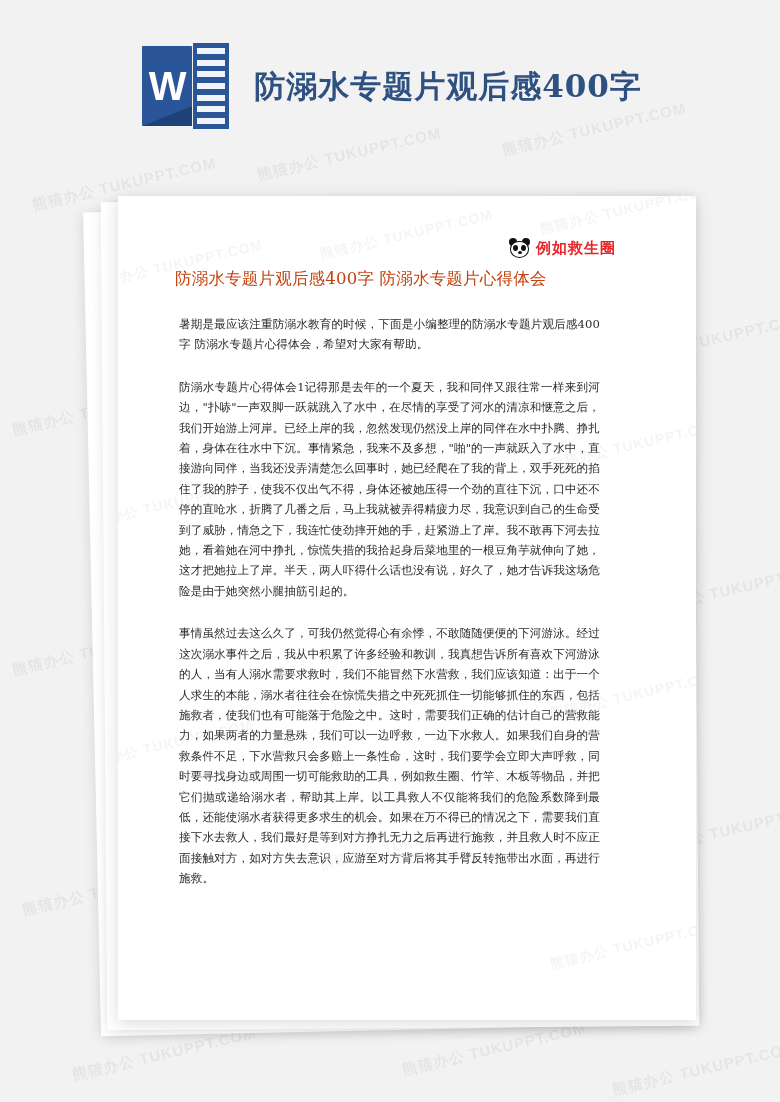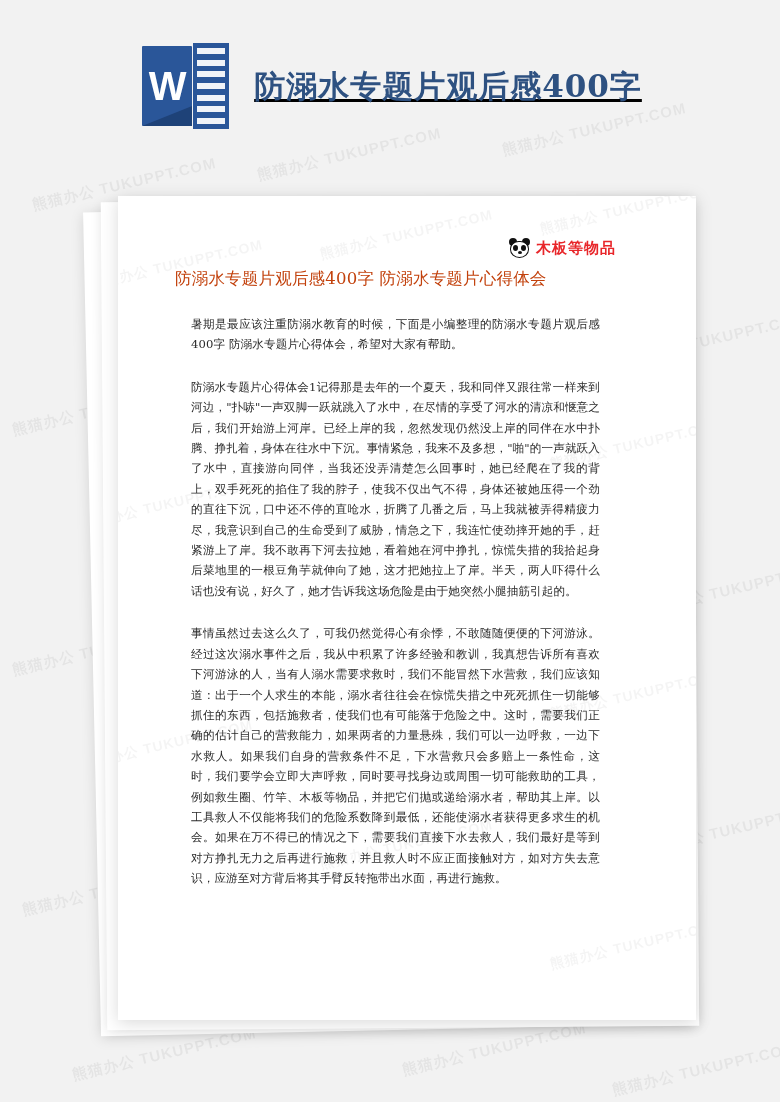--- a/index.html
+++ b/index.html
@@ -97,21 +97,20 @@
   #word-icon .wi-doc i {
     display: block;
     height: 6px;
     background: #ffffff;
     opacity: 0.93;
   }
   #header-titles {
     display: flex;
     flex-direction: column;
     gap: 4px;
-    text-decoration: underline;
   }
   .header-line {
     font-family: "DejaVu Serif", "Liberation Serif", serif;
     font-weight: 700;
     font-size: 31px;
     line-height: 43px;
     color: #2e5181;
     letter-spacing: 1px;
     white-space: nowrap;
   }
@@ -221,21 +220,21 @@
     color: #c2410c;
     font-weight: 400;
     margin: 0 0 22px 0;
     letter-spacing: 0.2px;
   }
   .doc-para {
     font-family: "DejaVu Serif", "Liberation Serif", serif;
     font-size: 11.6px;
     line-height: 20.4px;
     color: #2b2b2b;
-    margin: 0 0 22px 16px;
+    margin: 0 0 22px 4px;
     text-align: justify;
     text-justify: inter-ideograph;
     letter-spacing: 0.1px;
   }
 
   
   #doc-watermarks {
     position: absolute;
     inset: 0;
     z-index: 7;
@@ -303,21 +302,21 @@
 
   <div id="doc-logo">
     <div id="panda-icon">
       <span class="ear l"></span>
       <span class="ear r"></span>
       <span class="face"></span>
       <span class="eye l"></span>
       <span class="eye r"></span>
       <span class="nose"></span>
     </div>
-    <span id="doc-logo-text">木板等物品</span>
+    <span id="doc-logo-text">例如救生圈</span>
   </div>
 
   <div id="doc-content">
     <h1 id="doc-title">防溺水专题片观后感400字 防溺水专题片心得体会</h1>
     <p class="doc-para">暑期是最应该注重防溺水教育的时候，下面是小编整理的防溺水专题片观后感400字 防溺水专题片心得体会，希望对大家有帮助。</p>
     <p class="doc-para">防溺水专题片心得体会1记得那是去年的一个夏天，我和同伴又跟往常一样来到河边，"扑哧"一声双脚一跃就跳入了水中，在尽情的享受了河水的清凉和惬意之后，我们开始游上河岸。已经上岸的我，忽然发现仍然没上岸的同伴在水中扑腾、挣扎着，身体在往水中下沉。事情紧急，我来不及多想，"啪"的一声就跃入了水中，直接游向同伴，当我还没弄清楚怎么回事时，她已经爬在了我的背上，双手死死的掐住了我的脖子，使我不仅出气不得，身体还被她压得一个劲的直往下沉，口中还不停的直呛水，折腾了几番之后，马上我就被弄得精疲力尽，我意识到自己的生命受到了威胁，情急之下，我连忙使劲摔开她的手，赶紧游上了岸。我不敢再下河去拉她，看着她在河中挣扎，惊慌失措的我拾起身后菜地里的一根豆角芋就伸向了她，这才把她拉上了岸。半天，两人吓得什么话也没有说，好久了，她才告诉我这场危险是由于她突然小腿抽筋引起的。</p>
     <p class="doc-para">事情虽然过去这么久了，可我仍然觉得心有余悸，不敢随随便便的下河游泳。经过这次溺水事件之后，我从中积累了许多经验和教训，我真想告诉所有喜欢下河游泳的人，当有人溺水需要求救时，我们不能冒然下水营救，我们应该知道：出于一个人求生的本能，溺水者往往会在惊慌失措之中死死抓住一切能够抓住的东西，包括施救者，使我们也有可能落于危险之中。这时，需要我们正确的估计自己的营救能力，如果两者的力量悬殊，我们可以一边呼救，一边下水救人。如果我们自身的营救条件不足，下水营救只会多赔上一条性命，这时，我们要学会立即大声呼救，同时要寻找身边或周围一切可能救助的工具，例如救生圈、竹竿、木板等物品，并把它们抛或递给溺水者，帮助其上岸。以工具救人不仅能将我们的危险系数降到最低，还能使溺水者获得更多求生的机会。如果在万不得已的情况之下，需要我们直接下水去救人，我们最好是等到对方挣扎无力之后再进行施救，并且救人时不应正面接触对方，如对方失去意识，应游至对方背后将其手臂反转拖带出水面，再进行施救。</p>
   </div>
 
   <div id="doc-watermarks">

